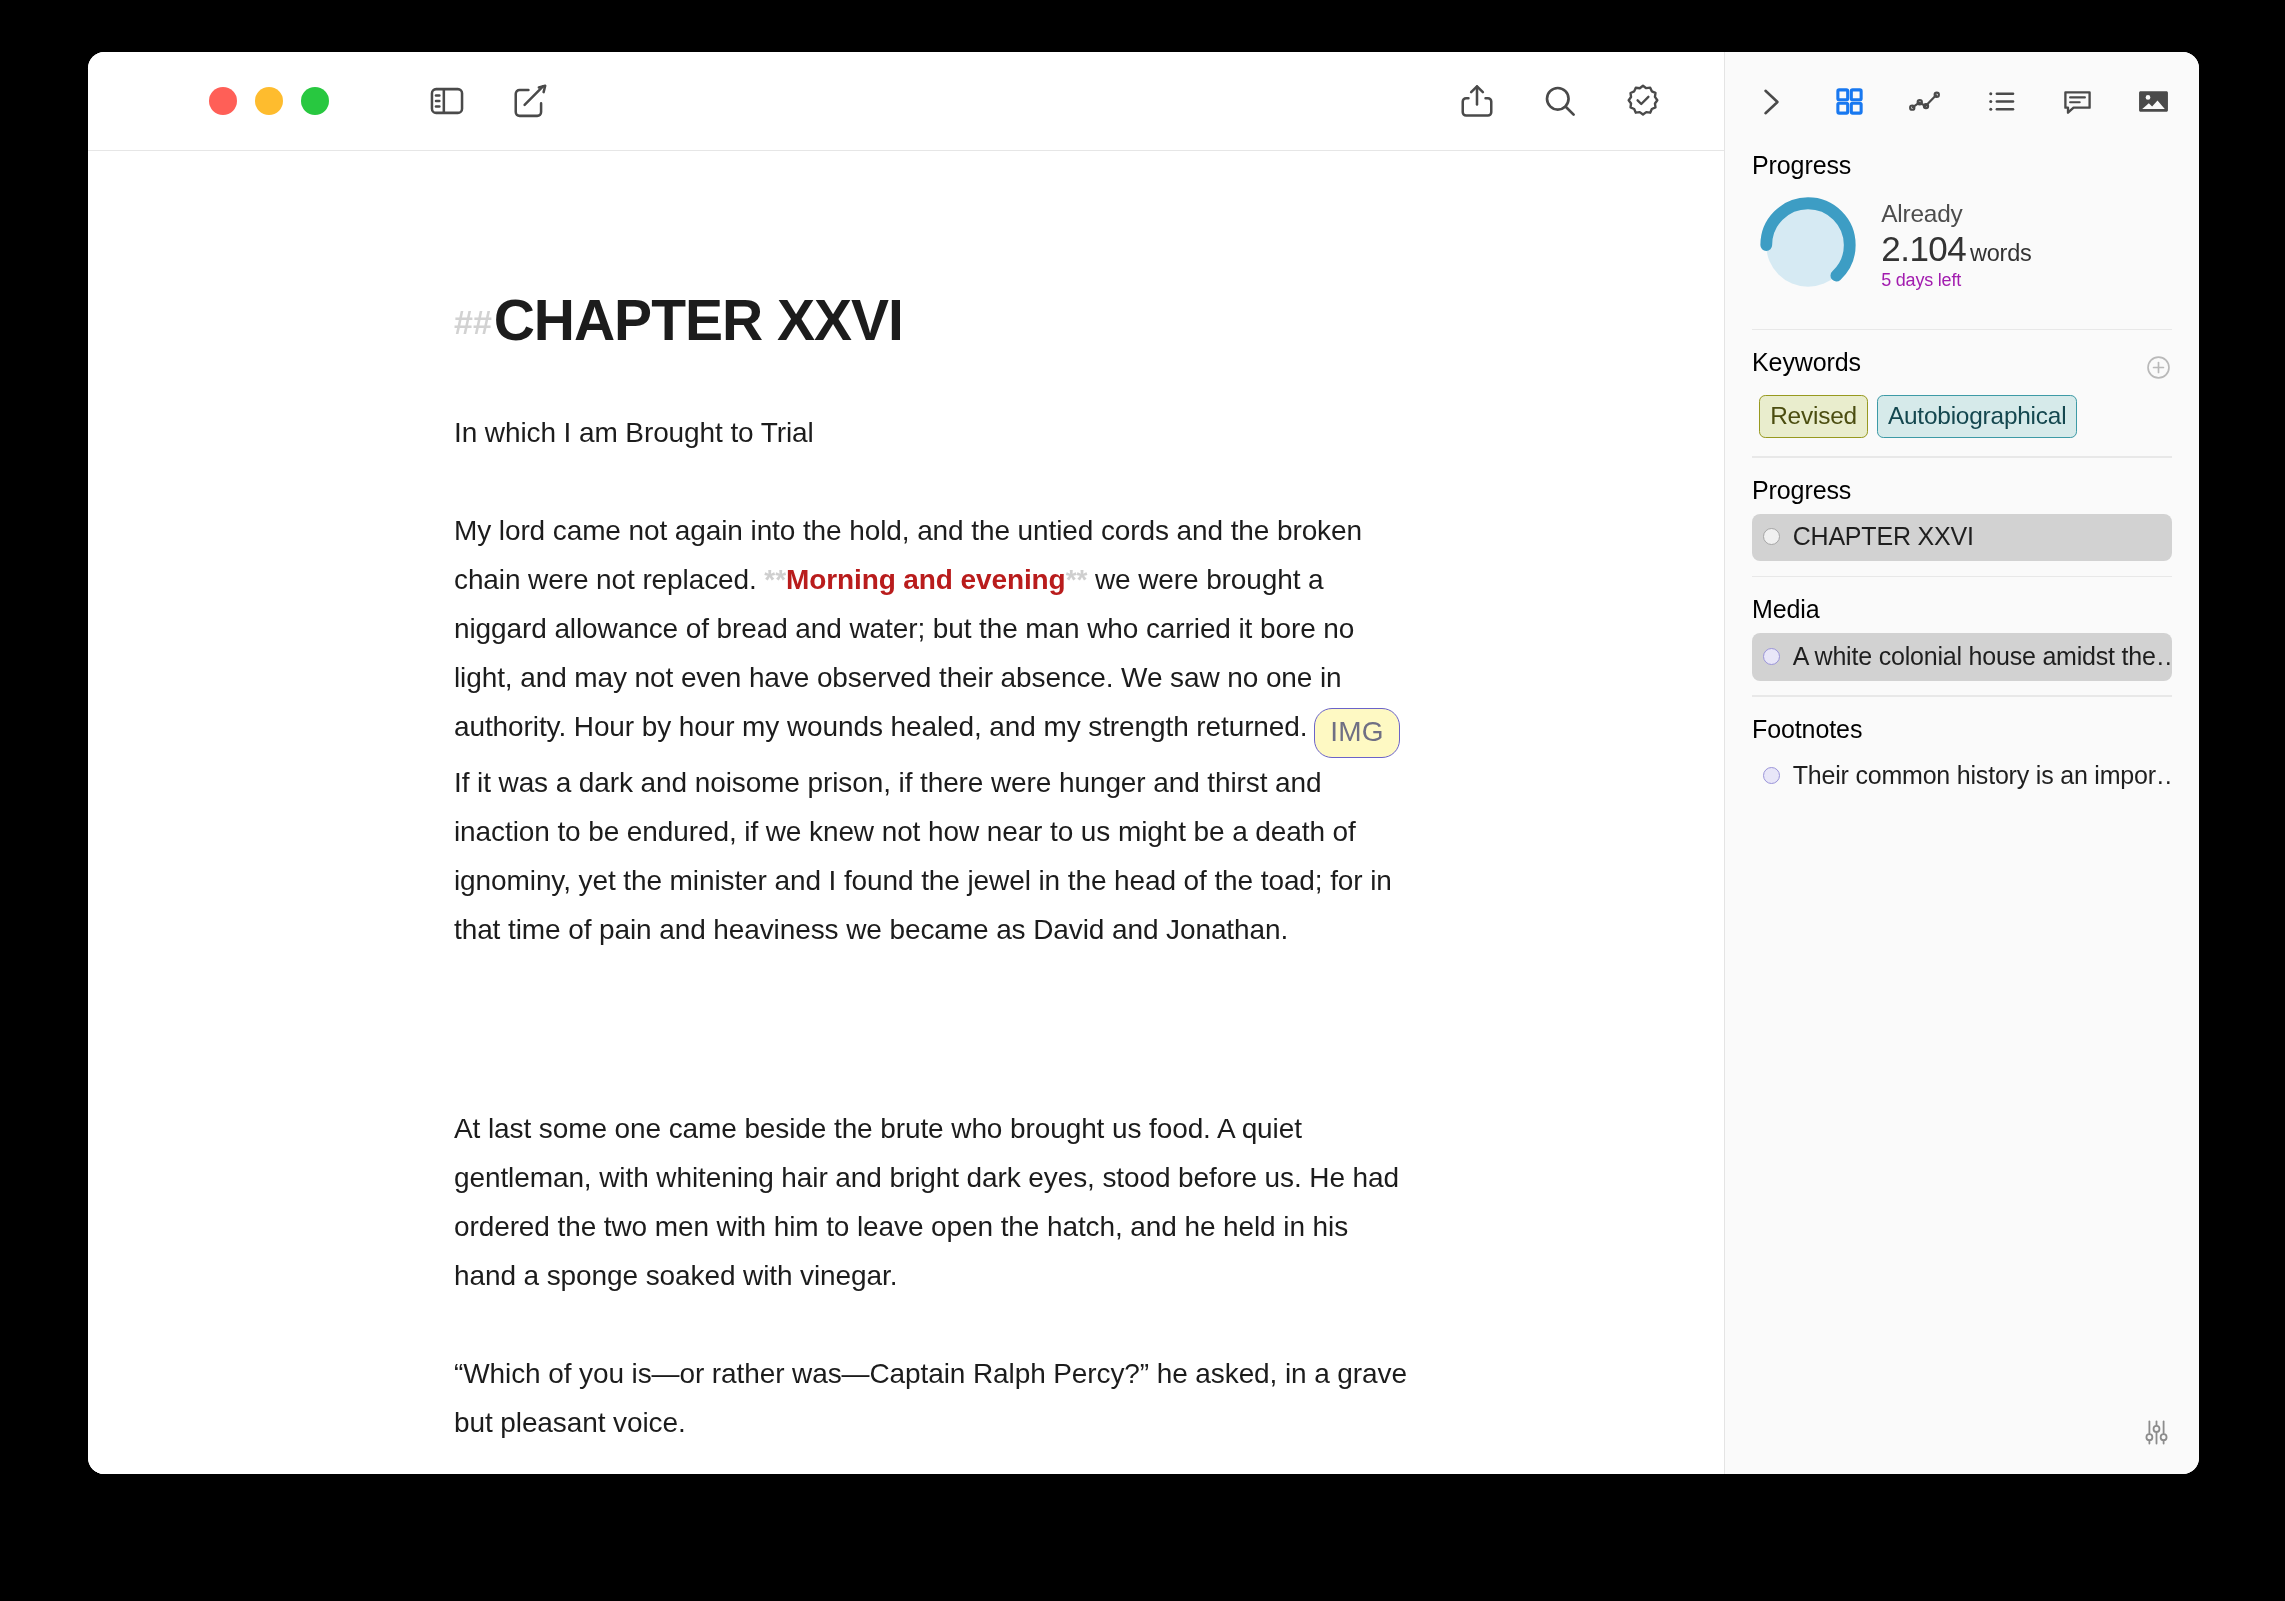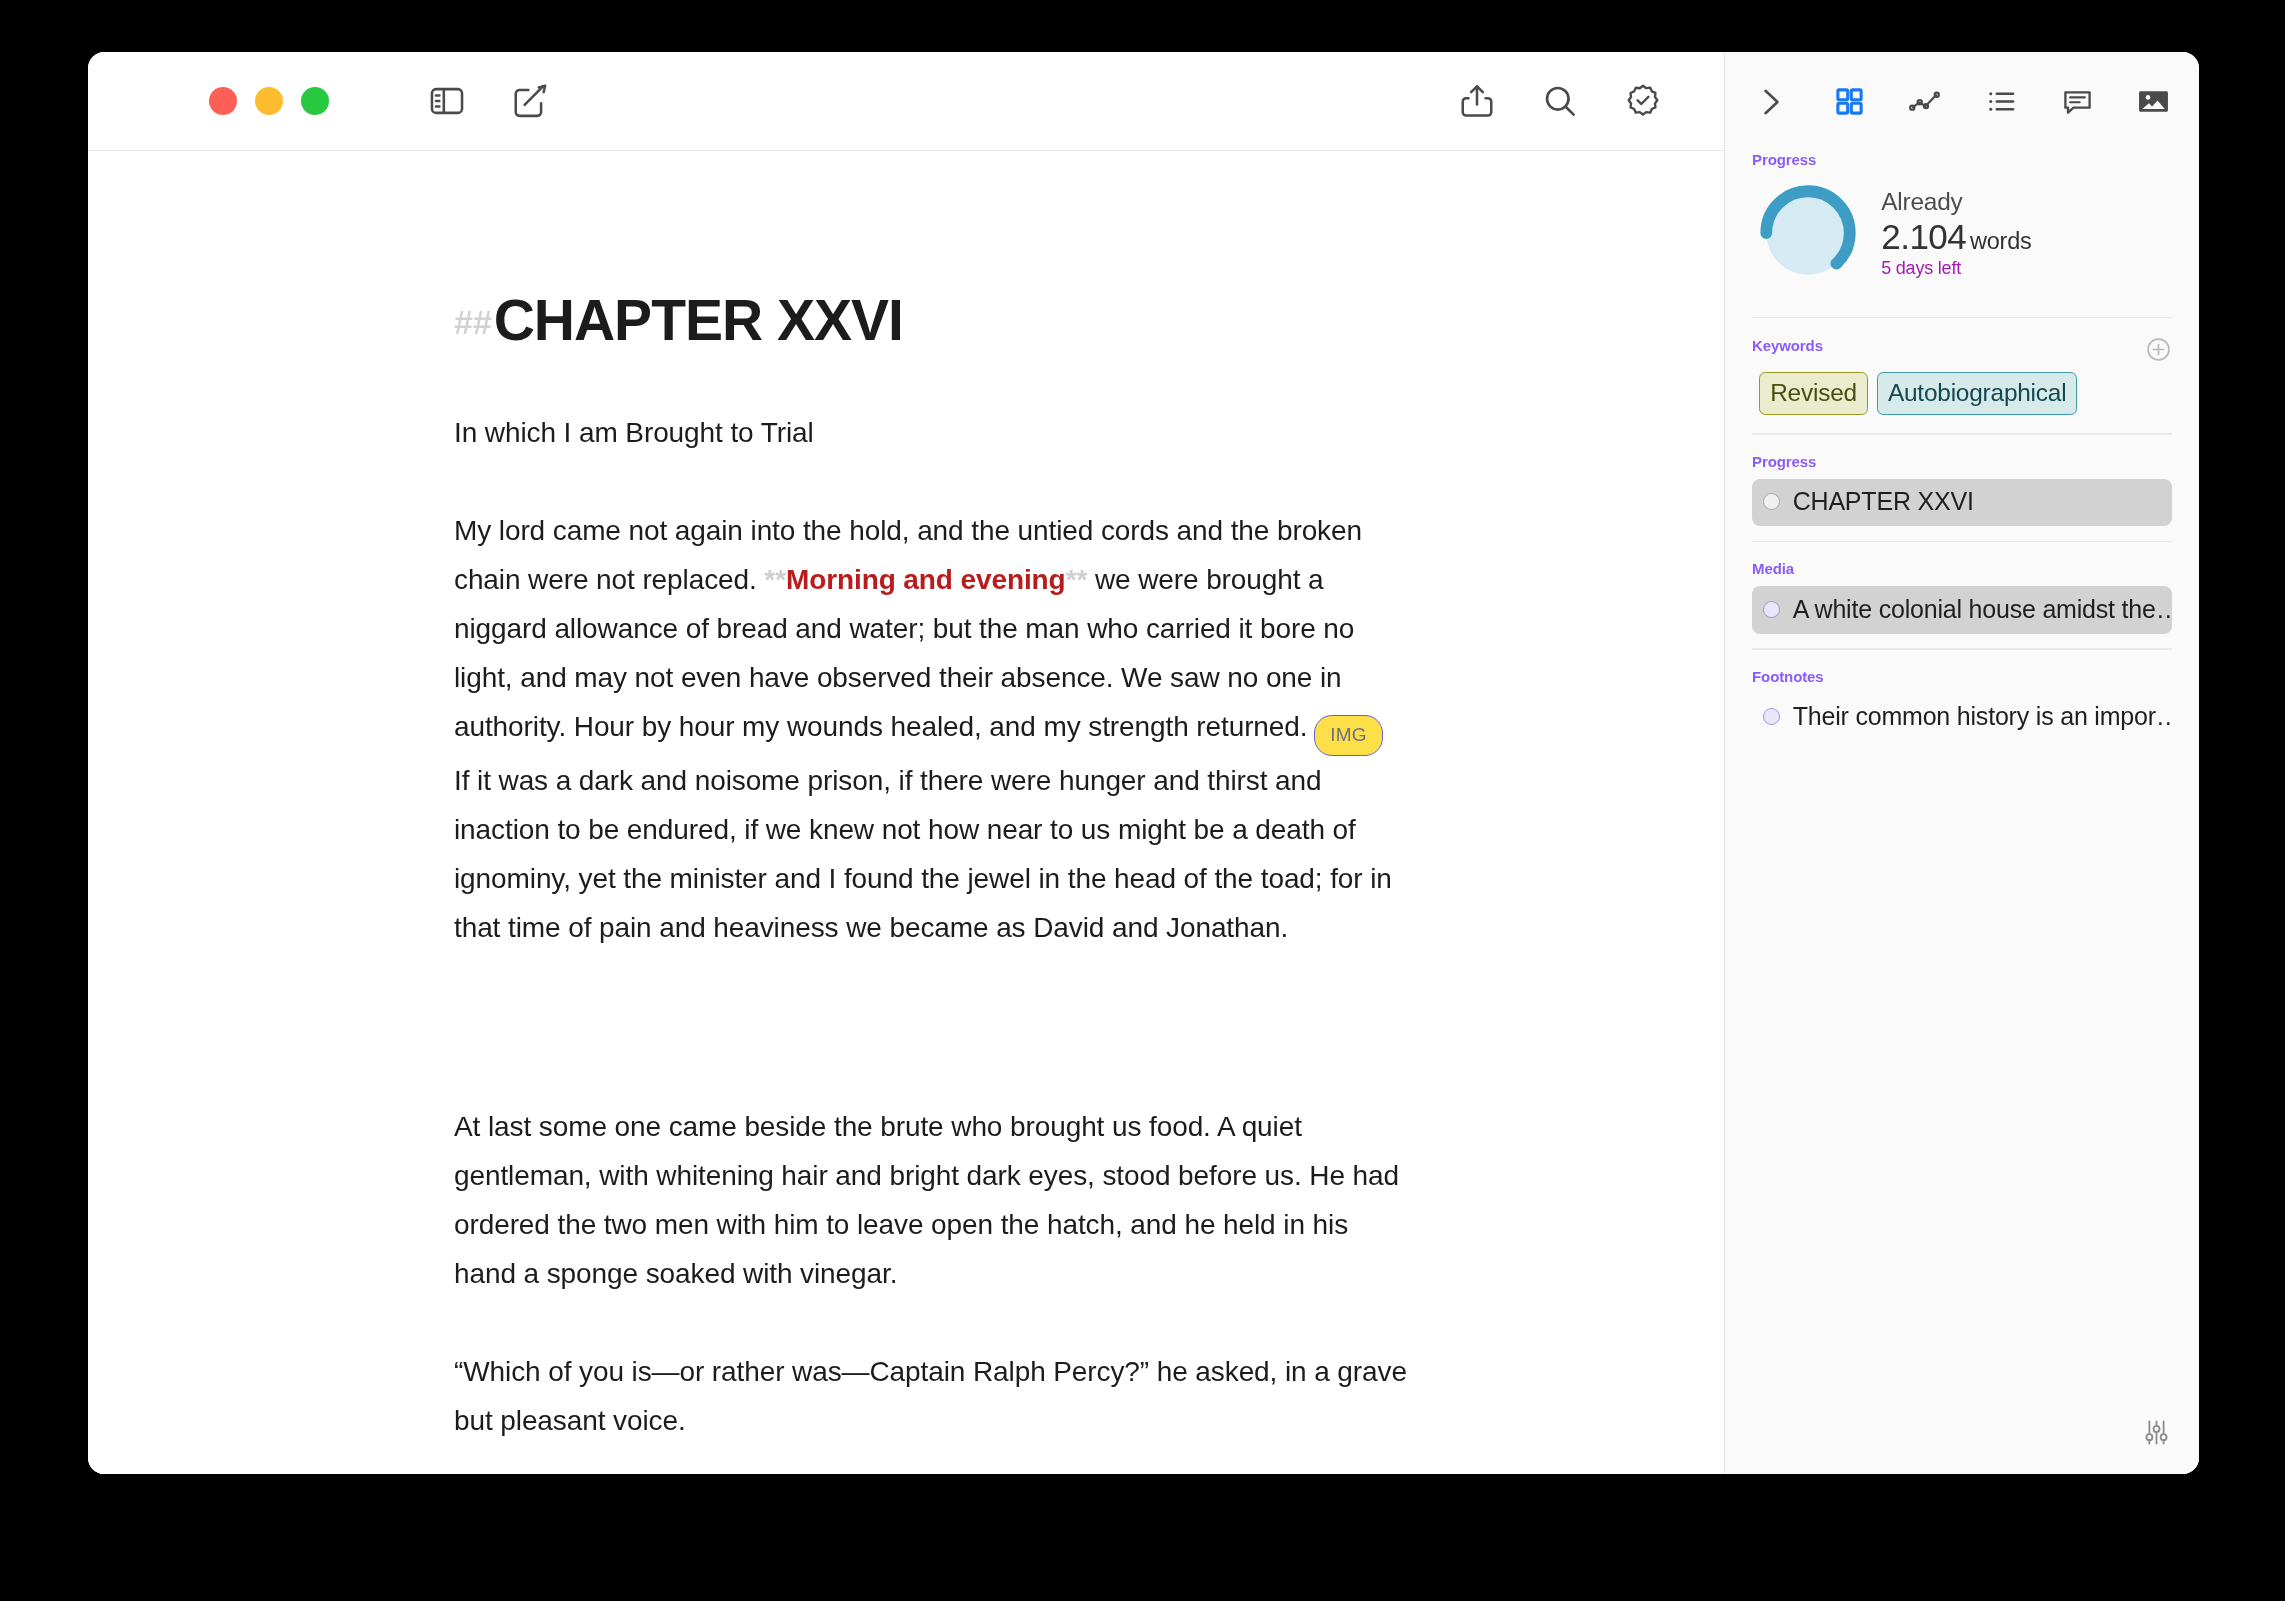--- a/index.html
+++ b/index.html
@@ -117,24 +117,24 @@
   .p.subtitle { margin-bottom: 49px; }
   .spacer-lg { height: 150px; }
   .spacer-md { height: 49px; }
 
   .md-mark { color: #cfcfcf; font-weight: 700; }
   .bold { font-weight: 700; color: #b91c1c; }
 
   .img-badge {
     display: inline-block;
     border: 1.8px solid #6b63c9;
-    background: #fde047;
+    background: #fef9c3;
     color: #6f6f84;
     border-radius: 18px;
-    font-size: 19px;
+    font-size: 28px;
     line-height: 1;
     padding: 9px 15.4px 11px 15.4px;
     vertical-align: -5.4px;
     margin-left: 6.3px;
     letter-spacing: 0.3px;
   }
 
   .bottom-fade {
     position: absolute;
     left: 0; right: 0; bottom: 0;
@@ -169,23 +169,23 @@
   .insp-icon-group {
     display: flex;
     align-items: center;
     gap: 34px;
     margin-left: auto;
   }
 
   .insp-body { padding: 0 27px; flex: 1; }
 
   .section-label {
-    font-size: 15px;
-    font-weight: 700;
-    color: #8b5cf6;
+    font-size: 25px;
+    font-weight: 400;
+    color: #000000;
     letter-spacing: -0.1px;
     margin-bottom: 9px;
   }
 
   .sect-head {
     display: flex;
     align-items: center;
     justify-content: space-between;
     gap: 44px;
   }

